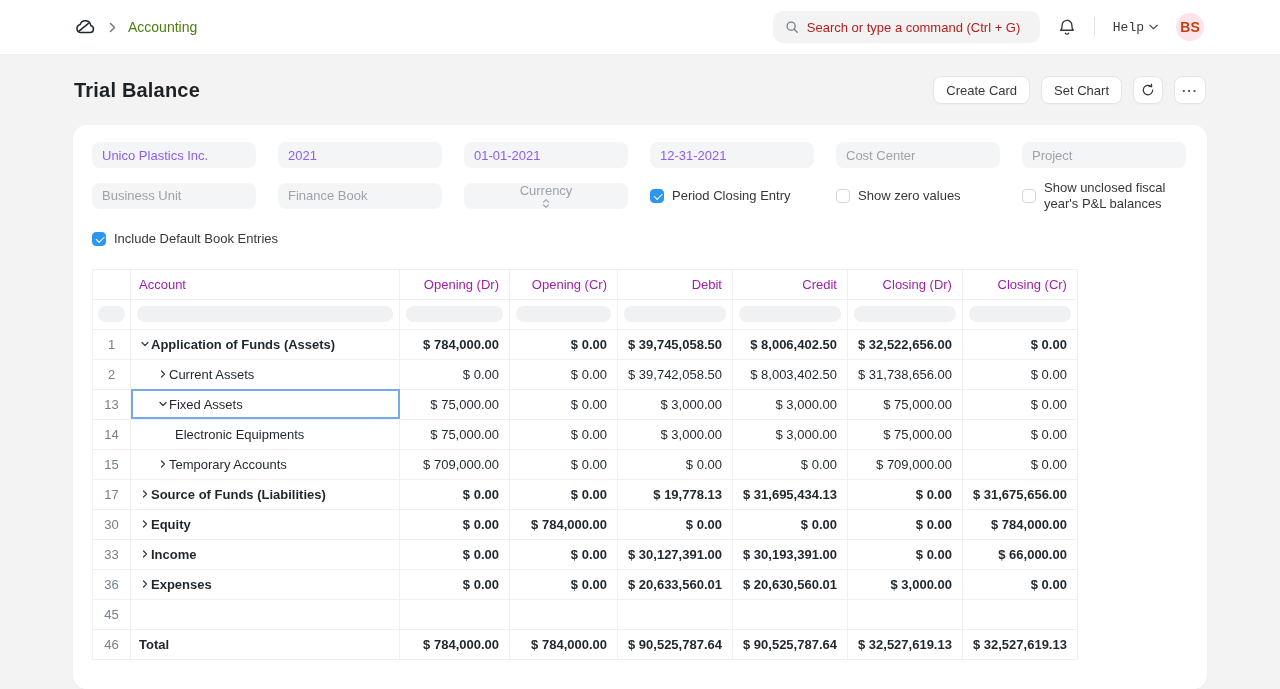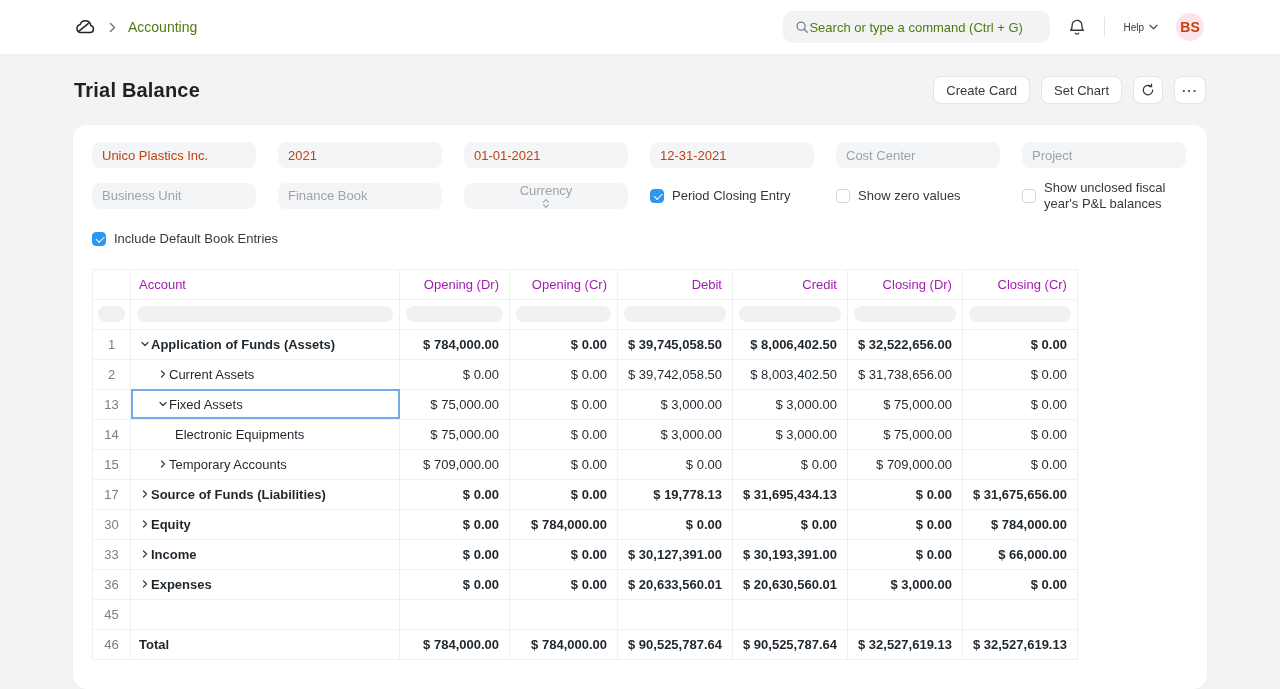--- a/index.html
+++ b/index.html
@@ -6,23 +6,23 @@
   html,body { width:1280px; height:689px; overflow:hidden; background:#f3f3f3;
     font-family:"Liberation Sans", sans-serif; color:#1f272e; }
 
   
   .navbar { height:55px; background:#fff; display:flex; align-items:center;
     padding:0 76px 0 74px; border-bottom:1px solid #f0f0f0; }
   .nav-left { display:flex; align-items:center; gap:12px; }
   .crumb { font-size:14px; color:#4d7c0f; }
   .nav-right { margin-left:auto; display:flex; align-items:center; gap:18px; }
   .search-pill { width:267px; height:32px; background:#f3f3f3; border-radius:10px;
-    display:flex; align-items:center; padding:0 12px; color:#4d7c0f; font-size:13px; }
+    display:flex; align-items:center; gap:8px; padding:0 12px; color:#b91c1c; font-size:13px; }
   .nav-divider { width:1px; height:20px; background:#e4e4e4; }
-  .help { display:flex; align-items:center; gap:5px; font-size:10px; color:#383838; cursor:pointer; }
+  .help { display:flex; align-items:center; gap:5px; font-size:13px; color:#383838; cursor:pointer;font-family:Liberation Mono, monospace; }
   .avatar { width:28px; height:28px; border-radius:50%; background:#ffe3ea; color:#c2410c;
     font-size:14px; font-weight:600; display:flex; align-items:center; justify-content:center; }
 
   
   .page-header { height:70px; display:flex; align-items:center; justify-content:space-between;
     padding:0 74px; }
   .page-title { font-size:20px; font-weight:700; letter-spacing:.2px; color:#1c2126; }
   .actions { display:flex; align-items:center; gap:11px; }
   .btn { height:28px; background:#fff; border:1px solid #e5e5e5; border-radius:8px;
     font-size:13px; color:#383838; padding:0 12px; display:flex; align-items:center;
@@ -31,21 +31,21 @@
   .dots { letter-spacing:1px; font-weight:700; color:#4c535b; line-height:1; font-size:13px; }
 
   
   .card { margin:0 73px; background:#fff; border-radius:14px; padding:17px 19px;
     height:564px; box-shadow:0 1px 2px rgba(0,0,0,.03); }
 
   
   .filters-grid { display:grid; grid-template-columns:repeat(6,164px); column-gap:22px;
     row-gap:12px; align-items:center; }
   .filter-input { height:26px; background:#f4f5f6; border-radius:8px; font-size:13px;
-    color:#c2410c; display:flex; align-items:center; padding:0 10px; cursor:text; }
+    color:#8b5cf6; display:flex; align-items:center; padding:0 10px; cursor:text; }
   .filter-input.placeholder { color:#9da3ab; }
   .filter-input.select { justify-content:flex-end; cursor:pointer;flex-direction:column; }
   .checkbox-cell { display:flex; align-items:center; gap:8px; font-size:13px; color:#383838;
     cursor:pointer; line-height:1.2; }
   .checkbox-cell.span2 { grid-column:1 / span 2; margin-top:8px; }
   .cb { width:14px; height:14px; border-radius:4px; border:1px solid #d4d7da; background:#fff;
     flex:0 0 14px; position:relative; }
   .cb.checked { background:#2d95f2; border-color:#2d95f2; }
   .cb.checked::after { content:""; position:absolute; left:3px; top:3.5px; width:7px; height:3.5px;
     border-left:1.6px solid #fff; border-bottom:1.6px solid #fff; transform:rotate(-45deg); }

